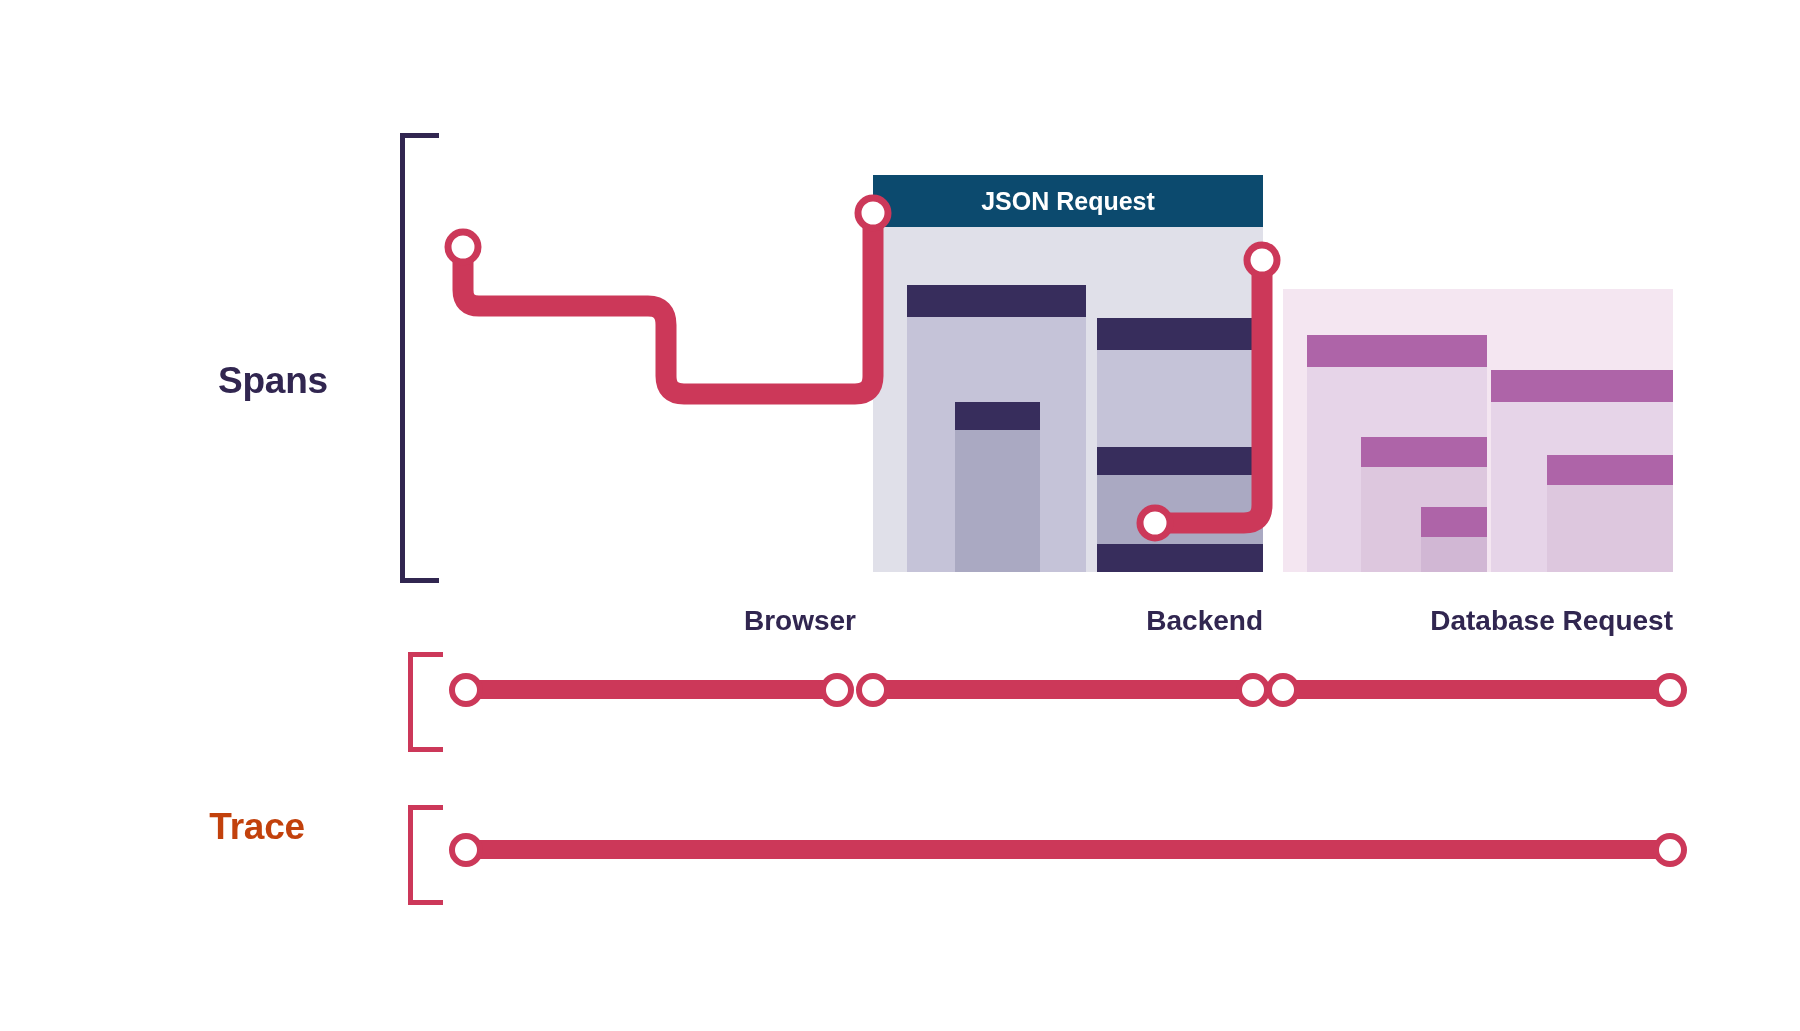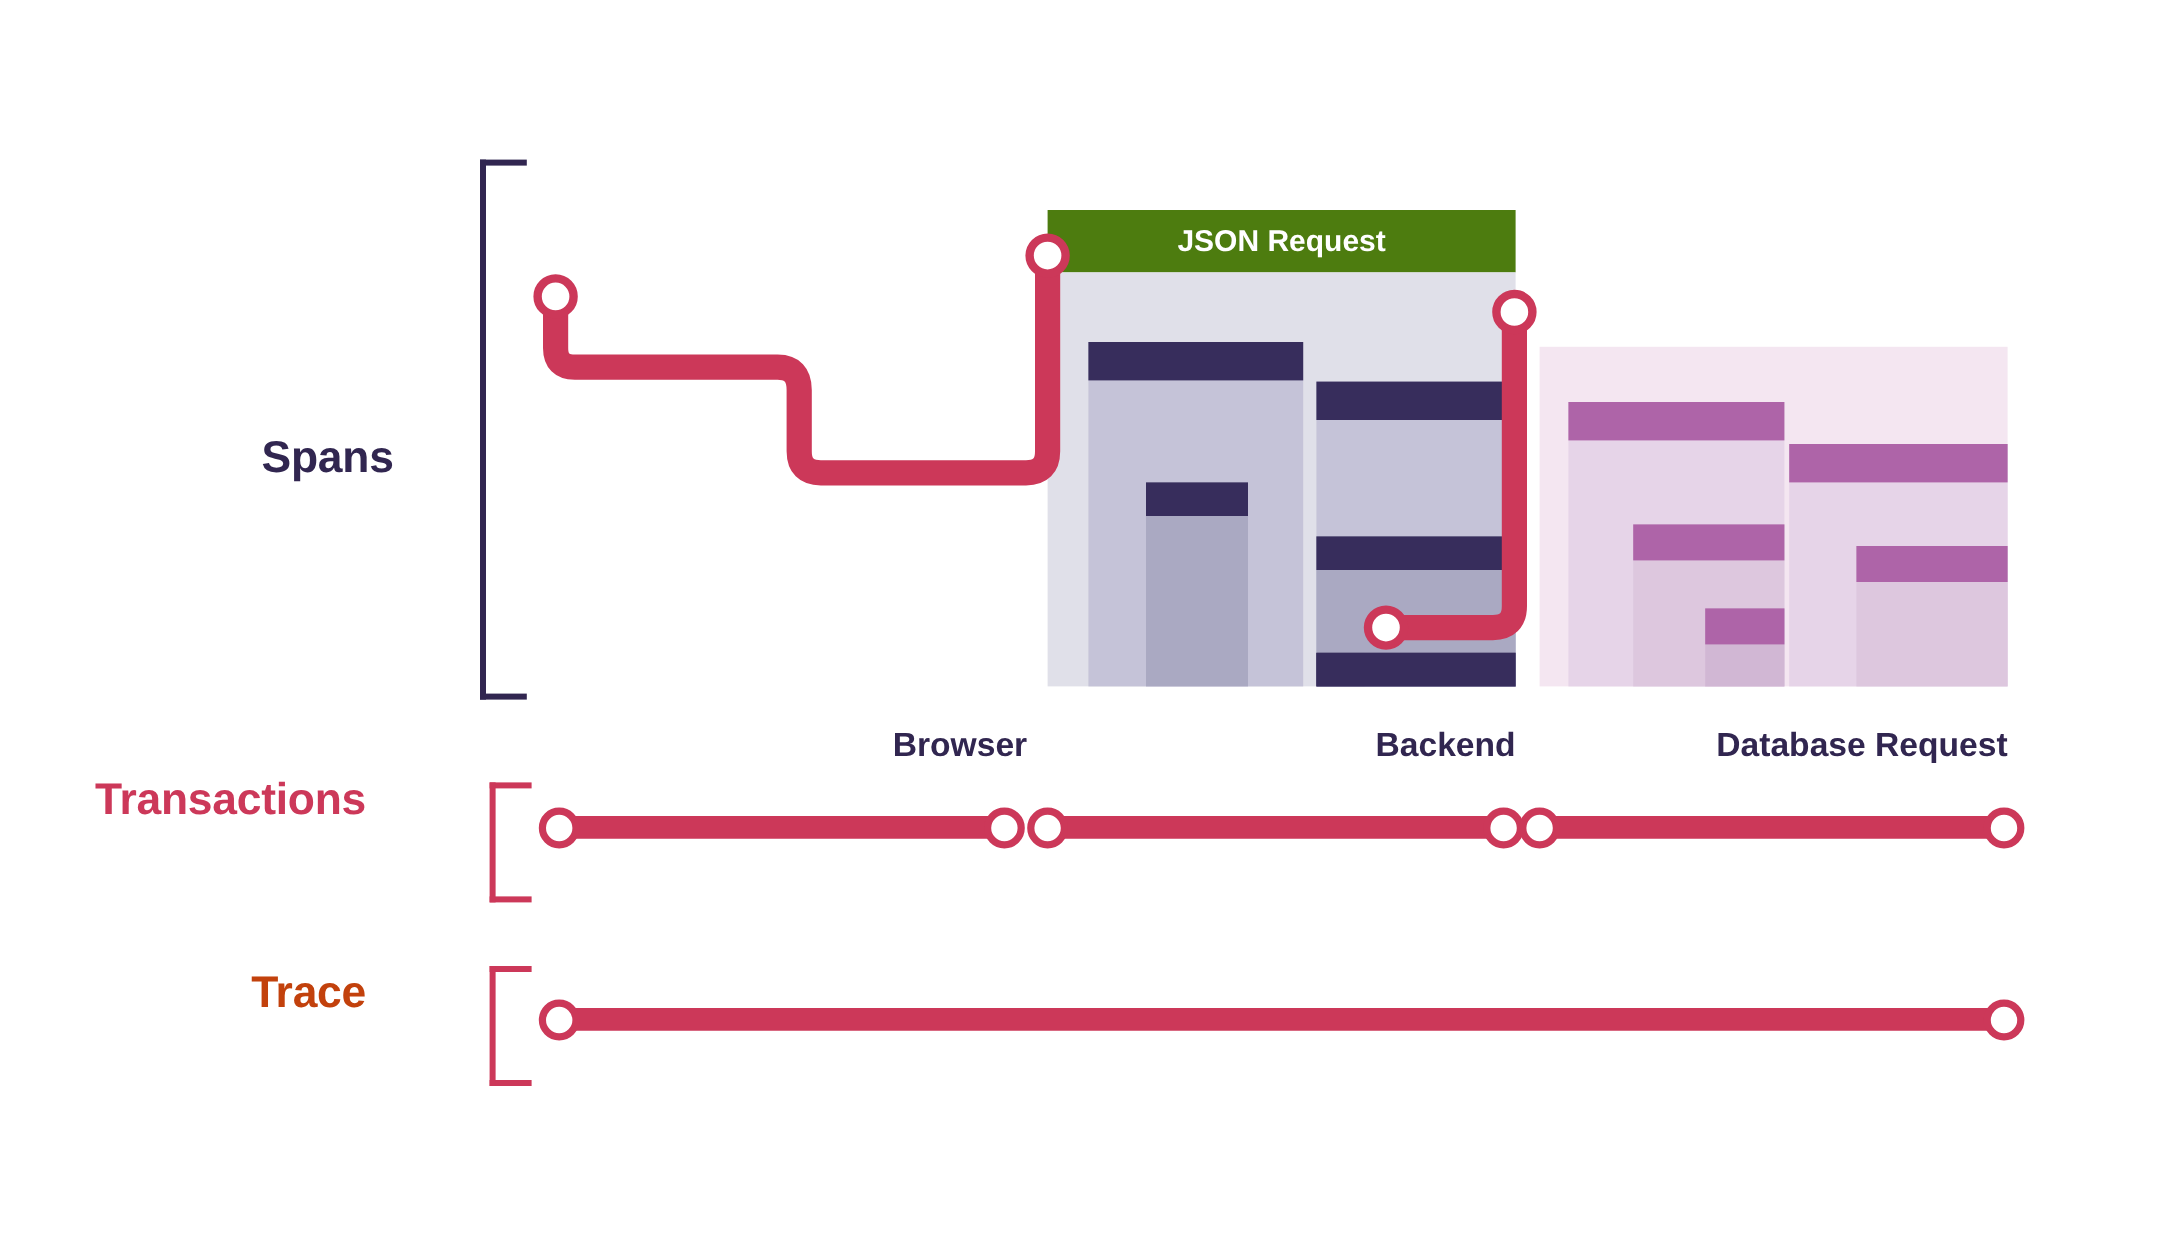--- a/index.html
+++ b/index.html
@@ -156,21 +156,21 @@
 <body>
 
 <div id="stage">
 
   <div class="row-label" id="label-spans">Spans</div>
   <div class="bracket" id="bracket-spans"></div>
 
   <div class="service-caption" style="left:466px; top:605px; width:390px;">Browser</div>
 
   <div class="service-col" id="col-backend" style="left:873px; top:175px; width:390px; height:397px;">
-    <div class="service-title" style="background:#4d7c0f; color:#ffffff; top:0;">JSON Request</div>
+    <div class="service-title" style="background:#0c4a6e; color:#ffffff; top:0;">JSON Request</div>
     <div class="span-body" style="top:52px; height:345px; background:#e0e0e9;"></div>
 
     <div class="sbar" style="left:34px; top:110px; width:179px; height:287px; background:#c5c3d8;">
       <div class="sbar-head" style="background:#372d5c; height:32px;"></div>
     </div>
 
     <div class="sbar" style="left:82px; top:227px; width:85px; height:170px; background:#aaa9c2;">
       <div class="sbar-head" style="background:#372d5c; height:28px;"></div>
     </div>
 
@@ -218,21 +218,20 @@
     <path d="M 463,247 L 463,290 Q 463,306 479,306 L 648,306 Q 666,306 666,325 L 666,376 Q 666,394 684,394 L 855,394 Q 873,394 873,376 L 873,232 Q 873,213 873,213" fill="none" stroke="#cc3859" stroke-width="21" stroke-linecap="round" stroke-linejoin="round"></path>
 
     <path d="M 1155,523 L 1244,523 Q 1262,523 1262,505 L 1262,278 L 1262,260" fill="none" stroke="#cc3859" stroke-width="21" stroke-linecap="round" stroke-linejoin="round"></path>
 
     <circle cx="463" cy="247" r="15" fill="#ffffff" stroke="#cc3859" stroke-width="7"></circle>
     <circle cx="873" cy="213" r="15" fill="#ffffff" stroke="#cc3859" stroke-width="7"></circle>
     <circle cx="1155" cy="523" r="15" fill="#ffffff" stroke="#cc3859" stroke-width="7"></circle>
     <circle cx="1262" cy="260" r="15" fill="#ffffff" stroke="#cc3859" stroke-width="7"></circle>
   </svg>
 
-  <div class="row-label" id="label-transactions">Transactions</div>
   <div class="bracket" id="bracket-transactions"></div>
 
   <div class="tl-line" style="left:466px; top:680px; width:371px;"></div>
   <div class="tl-dot" style="left:449px; top:673px;"></div>
   <div class="tl-dot" style="left:820px; top:673px;"></div>
 
   <div class="tl-line" style="left:873px; top:680px; width:380px;"></div>
   <div class="tl-dot" style="left:856px; top:673px;"></div>
   <div class="tl-dot" style="left:1236px; top:673px;"></div>
 

